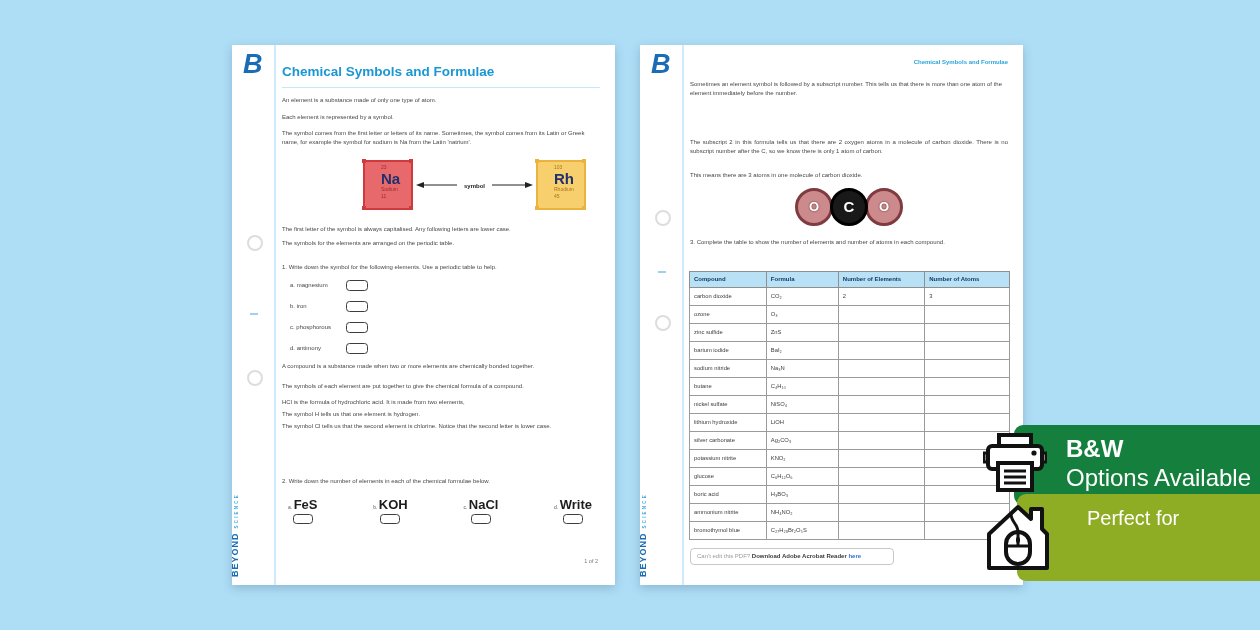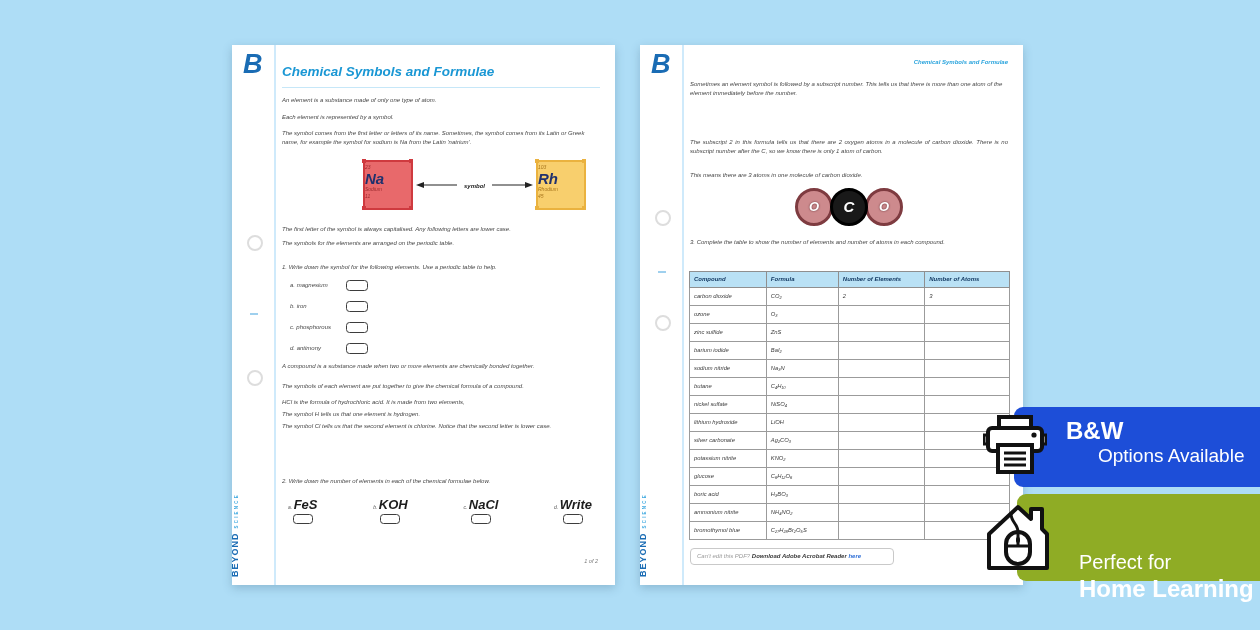--- a/index.html
+++ b/index.html
@@ -16,30 +16,30 @@
   .logo{position:absolute;left:11px;top:6px;font-size:27px;font-weight:bold;font-style:italic;
         color:#1a6cb4;line-height:1;}
   .punch{position:absolute;left:15px;width:12px;height:12px;border:2px solid #ddd;
          border-radius:50%;background:#fff;}
   .binder-dash{position:absolute;left:18px;width:8px;height:2px;background:#9fd0ee;}
   .brand-vert{position:absolute;left:9px;bottom:8px;transform-origin:0 100%;
               transform:rotate(-90deg);white-space:nowrap;line-height:1;}
   .brand-primary{font-size:9px;font-weight:bold;color:#1a6cb4;letter-spacing:1px;}
   .brand-secondary{font-size:4.5px;color:#3fa9e0;letter-spacing:2.2px;margin-left:4px;font-weight:bold;}
   .content{position:absolute;left:50px;right:15px;top:0;bottom:0;font-size:6px;
-           line-height:1.45;color:#474747;font-style:italic;}
+           line-height:1.45;color:#474747;}
   
   .p1-title{position:absolute;top:17px;left:0;font-size:13.5px;font-weight:bold;color:#1a97d4;}
   .p1-rule{position:absolute;top:42px;left:0;right:0;height:1px;background:#c6e7f8;}
   .blk{position:absolute;left:0;right:0;}
   .blk p{margin:0 0 8px;}
   .intro{top:51px;} .intro p:last-child{margin-bottom:0;}
   .diagram{top:112px;height:58px;}
   .tile{position:absolute;width:50px;height:50px;border:2px solid;box-sizing:border-box;
-        padding:2px 0;top:3px;}
+        padding:2px 16px;top:3px;}
   .tile-na{left:81px;background:#e8696b;border-color:#cf3a3f;color:#9c2a2e;}
   .tile-rh{left:254px;background:#f8cf6d;border-color:#eab23f;color:#a8761c;}
   .tile .mass,.tile .nm,.tile .num{display:block;font-size:5px;line-height:1.3;}
   .tile .sym{display:block;font-size:15px;font-weight:bold;color:#20316e;line-height:1.05;}
   .tile-na::after{content:'';position:absolute;left:-3px;top:-3px;width:4px;height:4px;
      background:#cf3a3f;box-shadow:47px 0 #cf3a3f,0 47px #cf3a3f,47px 47px #cf3a3f;}
   .tile-rh::after{content:'';position:absolute;left:-3px;top:-3px;width:4px;height:4px;
      background:#eab23f;box-shadow:47px 0 #eab23f,0 47px #eab23f,47px 47px #eab23f;}
   .connector{position:absolute;left:133px;top:23px;width:119px;height:10px;}
   .connector svg{position:absolute;left:0;top:0;}
@@ -82,28 +82,28 @@
   .cmp-table td{font-size:5.8px;color:#3c3c3c;padding:3px 4px;border:1px solid #9b9b9b;
              height:11px;line-height:1.2;}
   .col-compound{width:24%;} .col-formula{width:22.5%;} .col-elements{width:27%;} .col-atoms{width:26.5%;}
   .pdf-note{position:absolute;top:503px;left:0;width:190px;border:1px solid #c9c9c9;
             border-radius:4px;padding:4px 6px;font-size:6px;line-height:1.2;background:#fff;}
   .pdf-note .muted{color:#9a9a9a;}
   .pdf-note .strong{color:#3a3a3a;font-weight:bold;}
   .pdf-note .link{color:#2f6fd6;font-weight:bold;text-decoration:none;}
   
   .badge{position:absolute;color:#fff;}
-  .badge-bw{left:1014px;top:407px;width:246px;height:80px;background:#1d4ed8;
+  .badge-bw{left:1014px;top:425px;width:246px;height:80px;background:#15803d;
             border-radius:9px 0 0 9px;}
   .badge-home{left:1017px;top:494px;width:243px;height:87px;background:#8fac25;
             border-radius:9px 0 0 9px;}
   .badge-text{position:absolute;left:52px;top:11px;}
-  .badge-home .badge-text{left:62px;top:13px;margin-top:44px;}
+  .badge-home .badge-text{left:70px;top:13px;}
   .bw-line1{font-size:24px;font-weight:bold;line-height:1.1;}
-  .bw-line2{font-size:19px;line-height:1.3;margin-left:32px;}
+  .bw-line2{font-size:24px;line-height:1.3;}
   .home-line1{font-size:20px;line-height:1.15;}
   .home-line2{font-size:24px;font-weight:bold;line-height:1.25;}
   .badge-icon{position:absolute;}
   .icon-printer{left:-31px;top:7px;width:64px;height:64px;}
   .icon-house{left:-32px;top:6px;width:66px;height:74px;}
 </style>
 </head>
 <body>
 
 <div class="page" id="page1">
@@ -408,15 +408,14 @@
       <path d="M4 34 L33 7 L46 19 L46 9 L57 9 L57 29 L62 34 L62 68 L4 68 Z" fill="#fff" stroke="#111" stroke-width="4" stroke-linejoin="round"></path>
       <path d="M33 32 C 33 24, 26 22, 26 14" fill="none" stroke="#111" stroke-width="3"></path>
       <rect x="21" y="32" width="24" height="32" rx="12" fill="#fff" stroke="#111" stroke-width="4"></rect>
       <line x1="33" y1="34" x2="33" y2="46" stroke="#111" stroke-width="3"></line>
       <line x1="22" y1="46" x2="44" y2="46" stroke="#111" stroke-width="3"></line>
       <rect x="31" y="37" width="4" height="6" rx="2" fill="#111"></rect>
     </svg>
   </div>
   <div class="badge-text">
     <div class="home-line1">Perfect for</div>
-    <div class="home-line2">Home Learning</div>
   </div>
 </div>
 
 </body></html>

